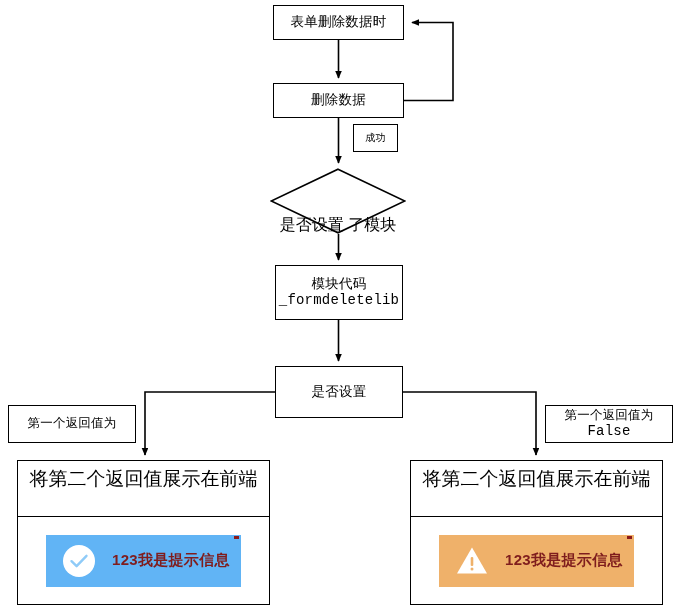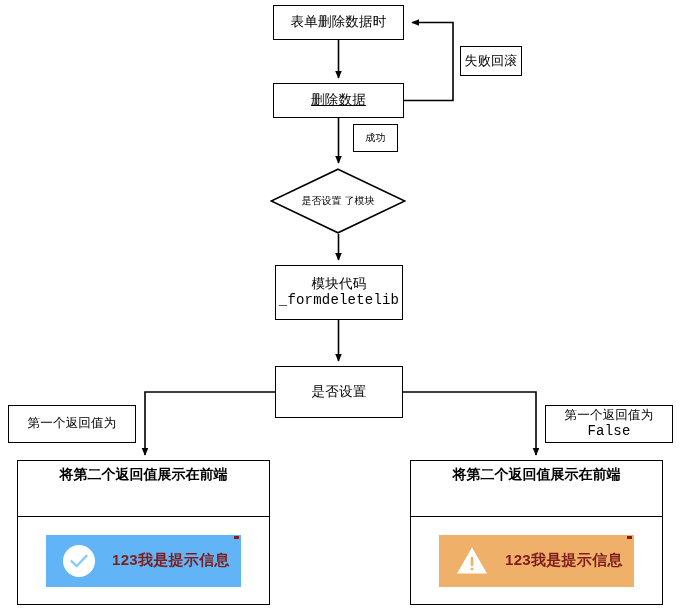--- a/index.html
+++ b/index.html
@@ -46,65 +46,64 @@
     width: 100%;
   }
   .node .ln { display: block; }
   .latin {
     font-family: Liberation Mono, monospace;
     font-size: 14px;
   }
 
   
   #node-form-delete   { left: 273px; top: 5px;   width: 131px; height: 35px; }
-  #node-delete-data   { left: 273px; top: 83px;  width: 131px; height: 35px; text-decoration: underline; }
+  #node-delete-data   { left: 273px; top: 83px;  width: 131px; height: 35px; }
   #label-rollback     { left: 460px; top: 46px;  width: 62px;  height: 30px; font-size: 13px; }
   #label-success      { left: 353px; top: 124px; width: 45px;  height: 28px; font-size: 10px; }
   #node-trigger       { left: 275px; top: 265px; width: 128px; height: 55px; }
   #node-exec          { left: 275px; top: 366px; width: 128px; height: 52px; }
   #label-true         { left: 8px;   top: 405px; width: 128px; height: 38px; font-size: 12.5px; }
   #label-false        { left: 545px; top: 405px; width: 128px; height: 38px; font-size: 12.5px; }
 
   
   #node-decision {
     position: absolute;
     left: 270px; top: 168px;
     width: 136px; height: 66px;
   }
   #node-decision .dia-text {
     position: absolute;
     left: 0; top: 0;
     width: 136px; height: 66px;
     display: flex;
-    align-items: center;
+    align-items: flex-end;
     justify-content: center;
     text-align: center;
-    font-size: 10px;
+    font-size: 16px;
     line-height: 1.2;
   }
 
   
   .panel {
     position: absolute;
     box-sizing: border-box;
     border: 1.6px solid #000000;
     background: #ffffff;
   }
   #panel-left  { left: 17px;  top: 460px; width: 253px; height: 145px; }
   #panel-right { left: 410px; top: 460px; width: 253px; height: 145px; }
   .panel-header {
     box-sizing: border-box;
     height: 56px;
     border-bottom: 1.6px solid #000000;
     display: flex;
     align-items: flex-start;
     justify-content: center;
     padding-top: 5px;
-    font-size: 14px;
-    font-weight: bold;
+    font-size: 19px;
   }
   .panel-body {
     box-sizing: border-box;
     height: 87px;
     display: flex;
     align-items: center;
     justify-content: center;
   }
   .toast {
     position: relative;
@@ -169,25 +168,20 @@
       <span class="ln">表单删除数据时</span>
     </span>
   </div>
 
   <div class="node" id="node-delete-data">
     <span class="lines">
       <span class="ln">删除数据</span>
     </span>
   </div>
 
-  <div class="node" id="label-rollback">
-    <span class="lines">
-      <span class="ln">失败回滚</span>
-    </span>
-  </div>
 
   <div class="node" id="label-success">
     <span class="lines">
       <span class="ln">成功</span>
     </span>
   </div>
 
   <div id="node-decision">
     <svg width="136" height="66" viewBox="0 0 136 66">
       <polygon points="68,1.2 134.8,33 68,64.8 1.2,33" fill="#ffffff" stroke="#000000" stroke-width="1.6"></polygon>

